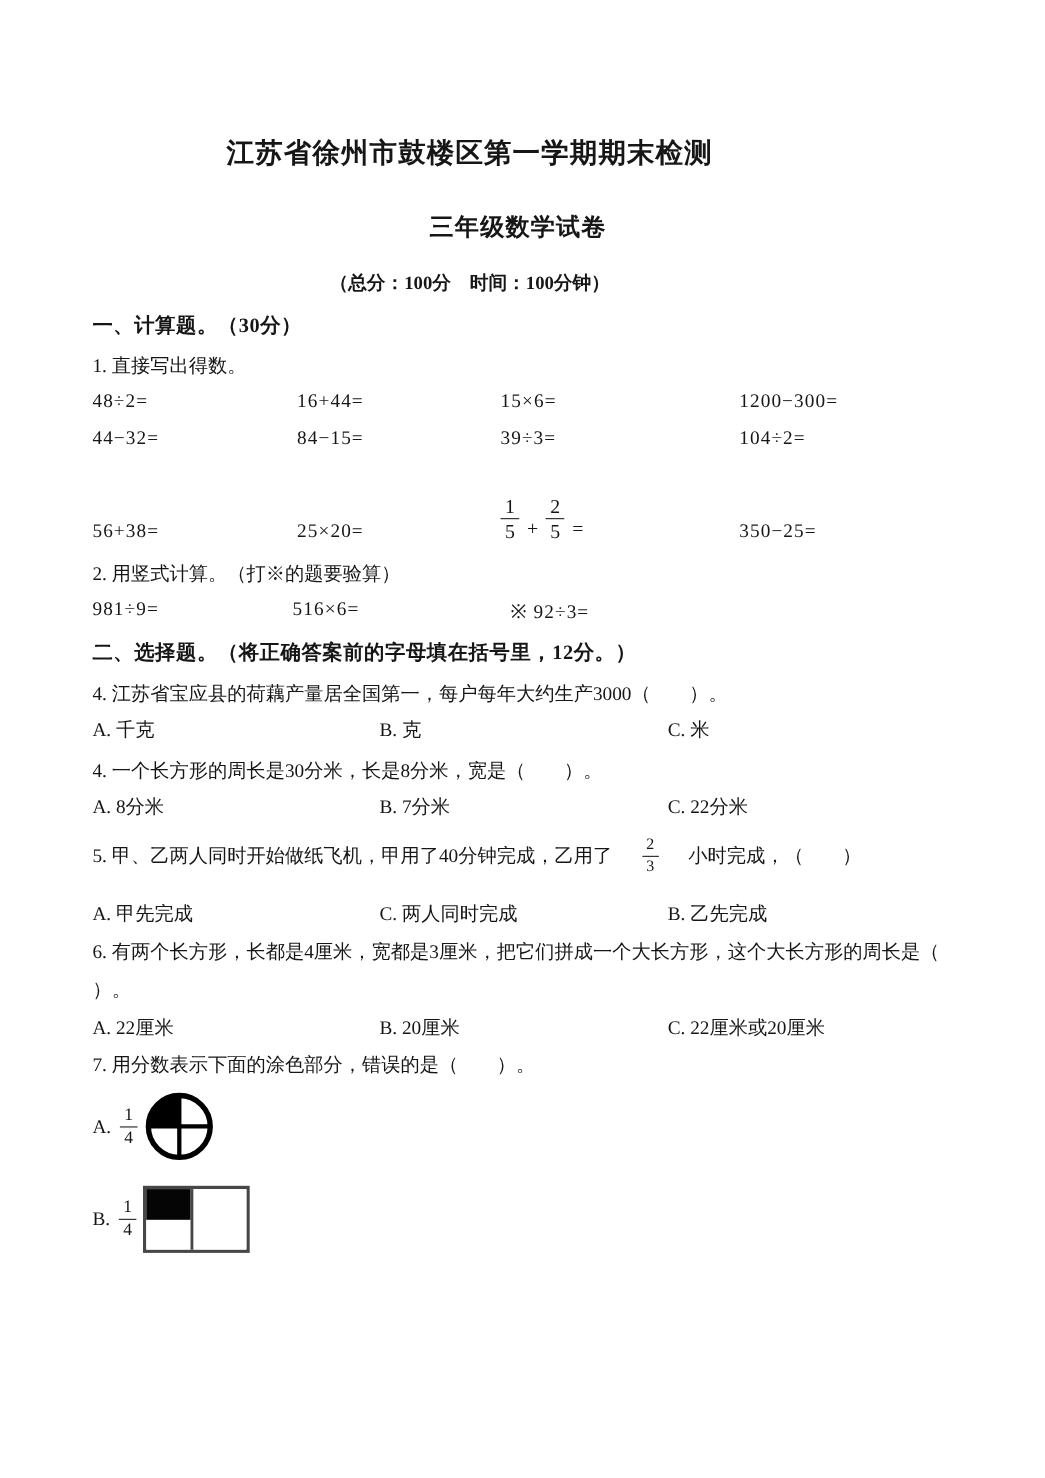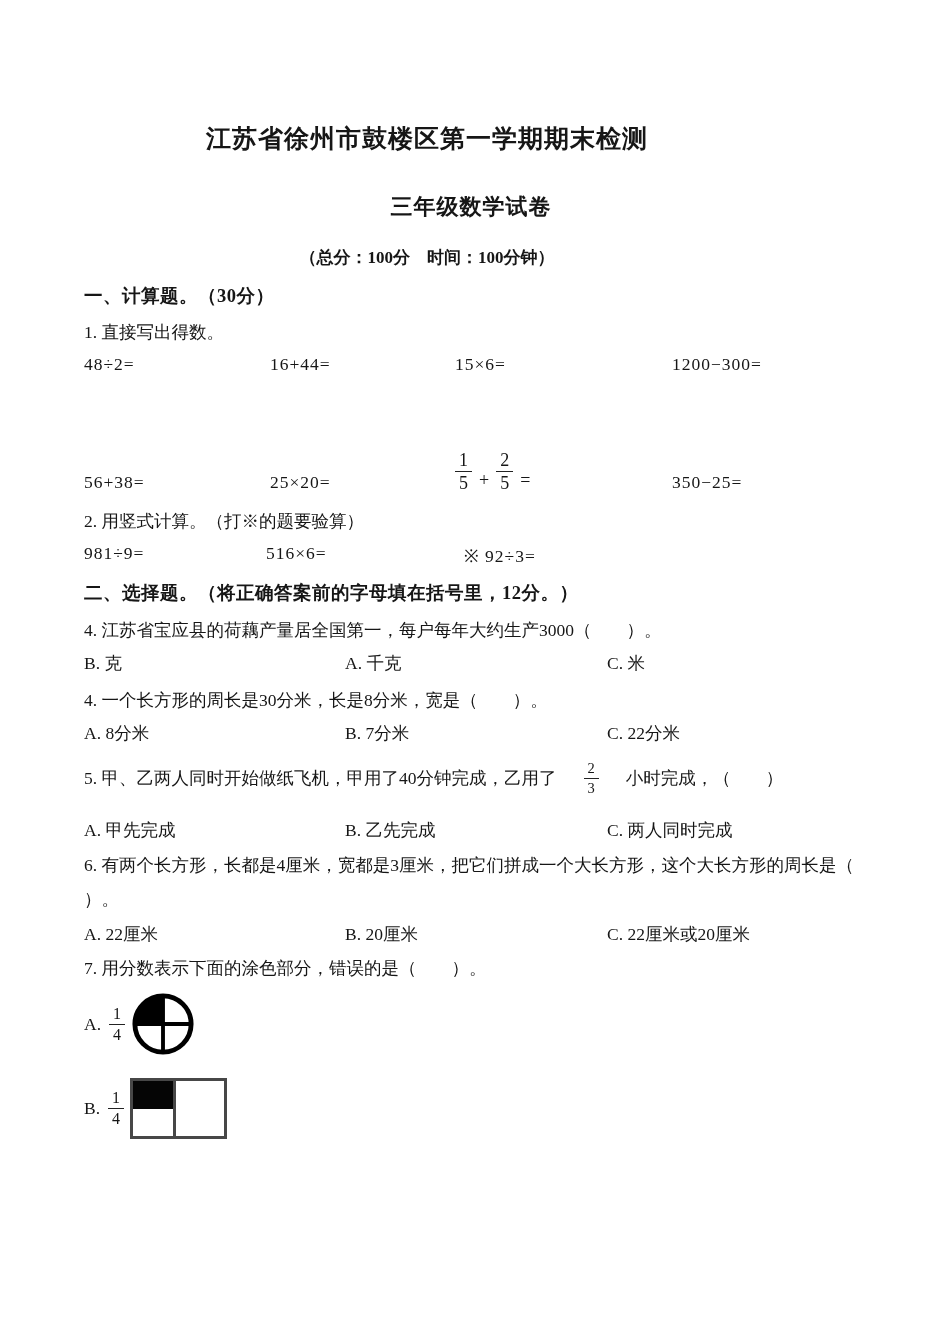--- a/index.html
+++ b/index.html
@@ -50,20 +50,26 @@
 
   <div class="abs body-text" style="left:84px; top:320px;">1. 直接写出得数。</div>
 
   <div class="calc-row" style="top:354px;">
     <span class="formula">48÷2=</span>
     <span class="formula">16+44=</span>
     <span class="formula">15×6=</span>
     <span class="formula">1200−300=</span>
   </div>
 
+  <div class="calc-row" style="top:388px;">
+    <span class="formula">44−32=</span>
+    <span class="formula">84−15=</span>
+    <span class="formula">39÷3=</span>
+    <span class="formula">104÷2=</span>
+  </div>
 
   <div class="calc-row3" style="top:433px; height:60px;">
     <span class="formula">56+38=</span>
     <span class="formula">25×20=</span>
     <span class="fracline">
       <span class="frac bigfrac">
         <span class="fnum">1</span>
         <span class="fden">5</span>
       </span>
       <span class="op">+</span>
@@ -81,44 +87,44 @@
   <div class="q2-row" style="top:543px;">
     <span class="formula">981÷9=</span>
     <span class="formula">516×6=</span>
     <span class="formula">※ 92÷3=</span>
   </div>
 
   <div class="abs sechead" style="left:84px; top:580px;">二、选择题。（将正确答案前的字母填在括号里，12分。）</div>
 
   <div class="abs body-text" style="left:84px; top:618px;">4. 江苏省宝应县的荷藕产量居全国第一，每户每年大约生产3000（　　）。</div>
   <div class="opt-row" style="top:651px;">
+    <span>A. 千克</span>
     <span>B. 克</span>
-    <span>A. 千克</span>
     <span>C. 米</span>
   </div>
 
   <div class="abs body-text" style="left:84px; top:688px;">4. 一个长方形的周长是30分米，长是8分米，宽是（　　）。</div>
   <div class="opt-row" style="top:721px;">
     <span>A. 8分米</span>
     <span>B. 7分米</span>
     <span>C. 22分米</span>
   </div>
 
   <div class="q5-line">
     <span>5. 甲、乙两人同时开始做纸飞机，甲用了40分钟完成，乙用了</span>
     <span class="frac inline-frac">
       <span class="fnum">2</span>
       <span class="fden">3</span>
     </span>
     <span>小时完成，（　　）</span>
   </div>
   <div class="opt-row" style="top:818px;">
     <span>A. 甲先完成</span>
+    <span>C. 两人同时完成</span>
     <span>B. 乙先完成</span>
-    <span>C. 两人同时完成</span>
   </div>
 
   <div class="abs body-text" style="left:84px; top:853px;">6. 有两个长方形，长都是4厘米，宽都是3厘米，把它们拼成一个大长方形，这个大长方形的周长是（</div>
   <div class="abs body-text" style="left:84px; top:887px;">）。</div>
   <div class="opt-row" style="top:922px;">
     <span>A. 22厘米</span>
     <span>B. 20厘米</span>
     <span>C. 22厘米或20厘米</span>
   </div>
 

